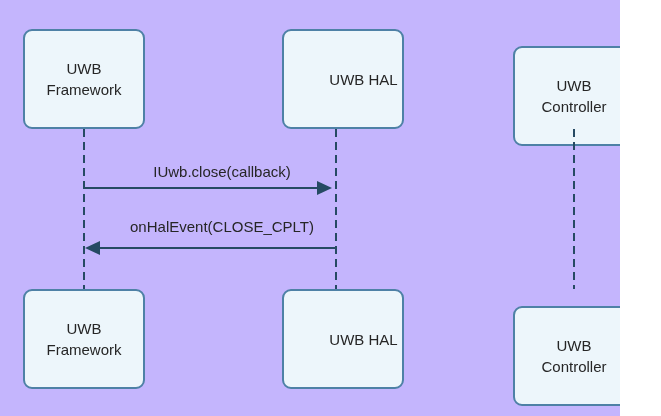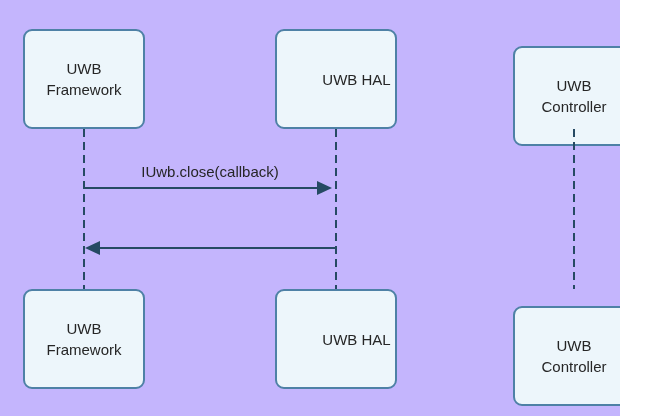--- a/index.html
+++ b/index.html
@@ -29,21 +29,21 @@
     text-align: center;
     font-size: 15px;
     line-height: 1.4;
     color: #262626;
   }
   .actor-box span {
     display: inline-block;
     max-width: 84px;
   }
   .col-0 { left: 23px; }
-  .col-1 { left: 275px; padding-left: 41px; }
+  .col-1 { left: 282px; padding-left: 41px; }
   .col-2 { left: 513px; margin-top: 17px; }
   .row-top { top: 29px; }
   .row-bottom { top: 289px; }
 
   .lifeline {
     position: absolute;
     top: 129px;
     height: 160px;
     width: 2px;
     background: repeating-linear-gradient(
@@ -57,20 +57,21 @@
   .lifeline-2 { left: 573px; }
 
   .msg-label {
     position: absolute;
     left: 84px;
     width: 252px;
     text-align: center;
     font-size: 15px;
     color: #262626;
     white-space: nowrap;
+    padding-left: 12px;
   }
   .msg-label-0 { top: 163px; }
   .msg-label-1 { top: 218px; }
 
   .arrow-line {
     position: absolute;
     height: 2px;
     background: #264a63;
   }
   .arrow-line-0 { left: 84px;  top: 187px; width: 233px; }
@@ -110,20 +111,21 @@
   </div>
 
   <div class="lifeline lifeline-0"></div>
   <div class="lifeline lifeline-1"></div>
   <div class="lifeline lifeline-2"></div>
 
   <div class="msg-label msg-label-0">IUwb.close(callback)</div>
   <div class="arrow-line arrow-line-0"></div>
   <div class="arrow-head arrow-head-right"></div>
 
+  <div class="msg-label msg-label-1">onHalEvent(CLOSE_CPLT)</div>
   <div class="arrow-line arrow-line-1"></div>
   <div class="arrow-head arrow-head-left"></div>
 
   <div class="actor-box col-0 row-bottom">
     <span>UWB Framework</span>
   </div>
   <div class="actor-box col-1 row-bottom">
     <span>UWB HAL</span>
   </div>
   <div class="actor-box col-2 row-bottom">

